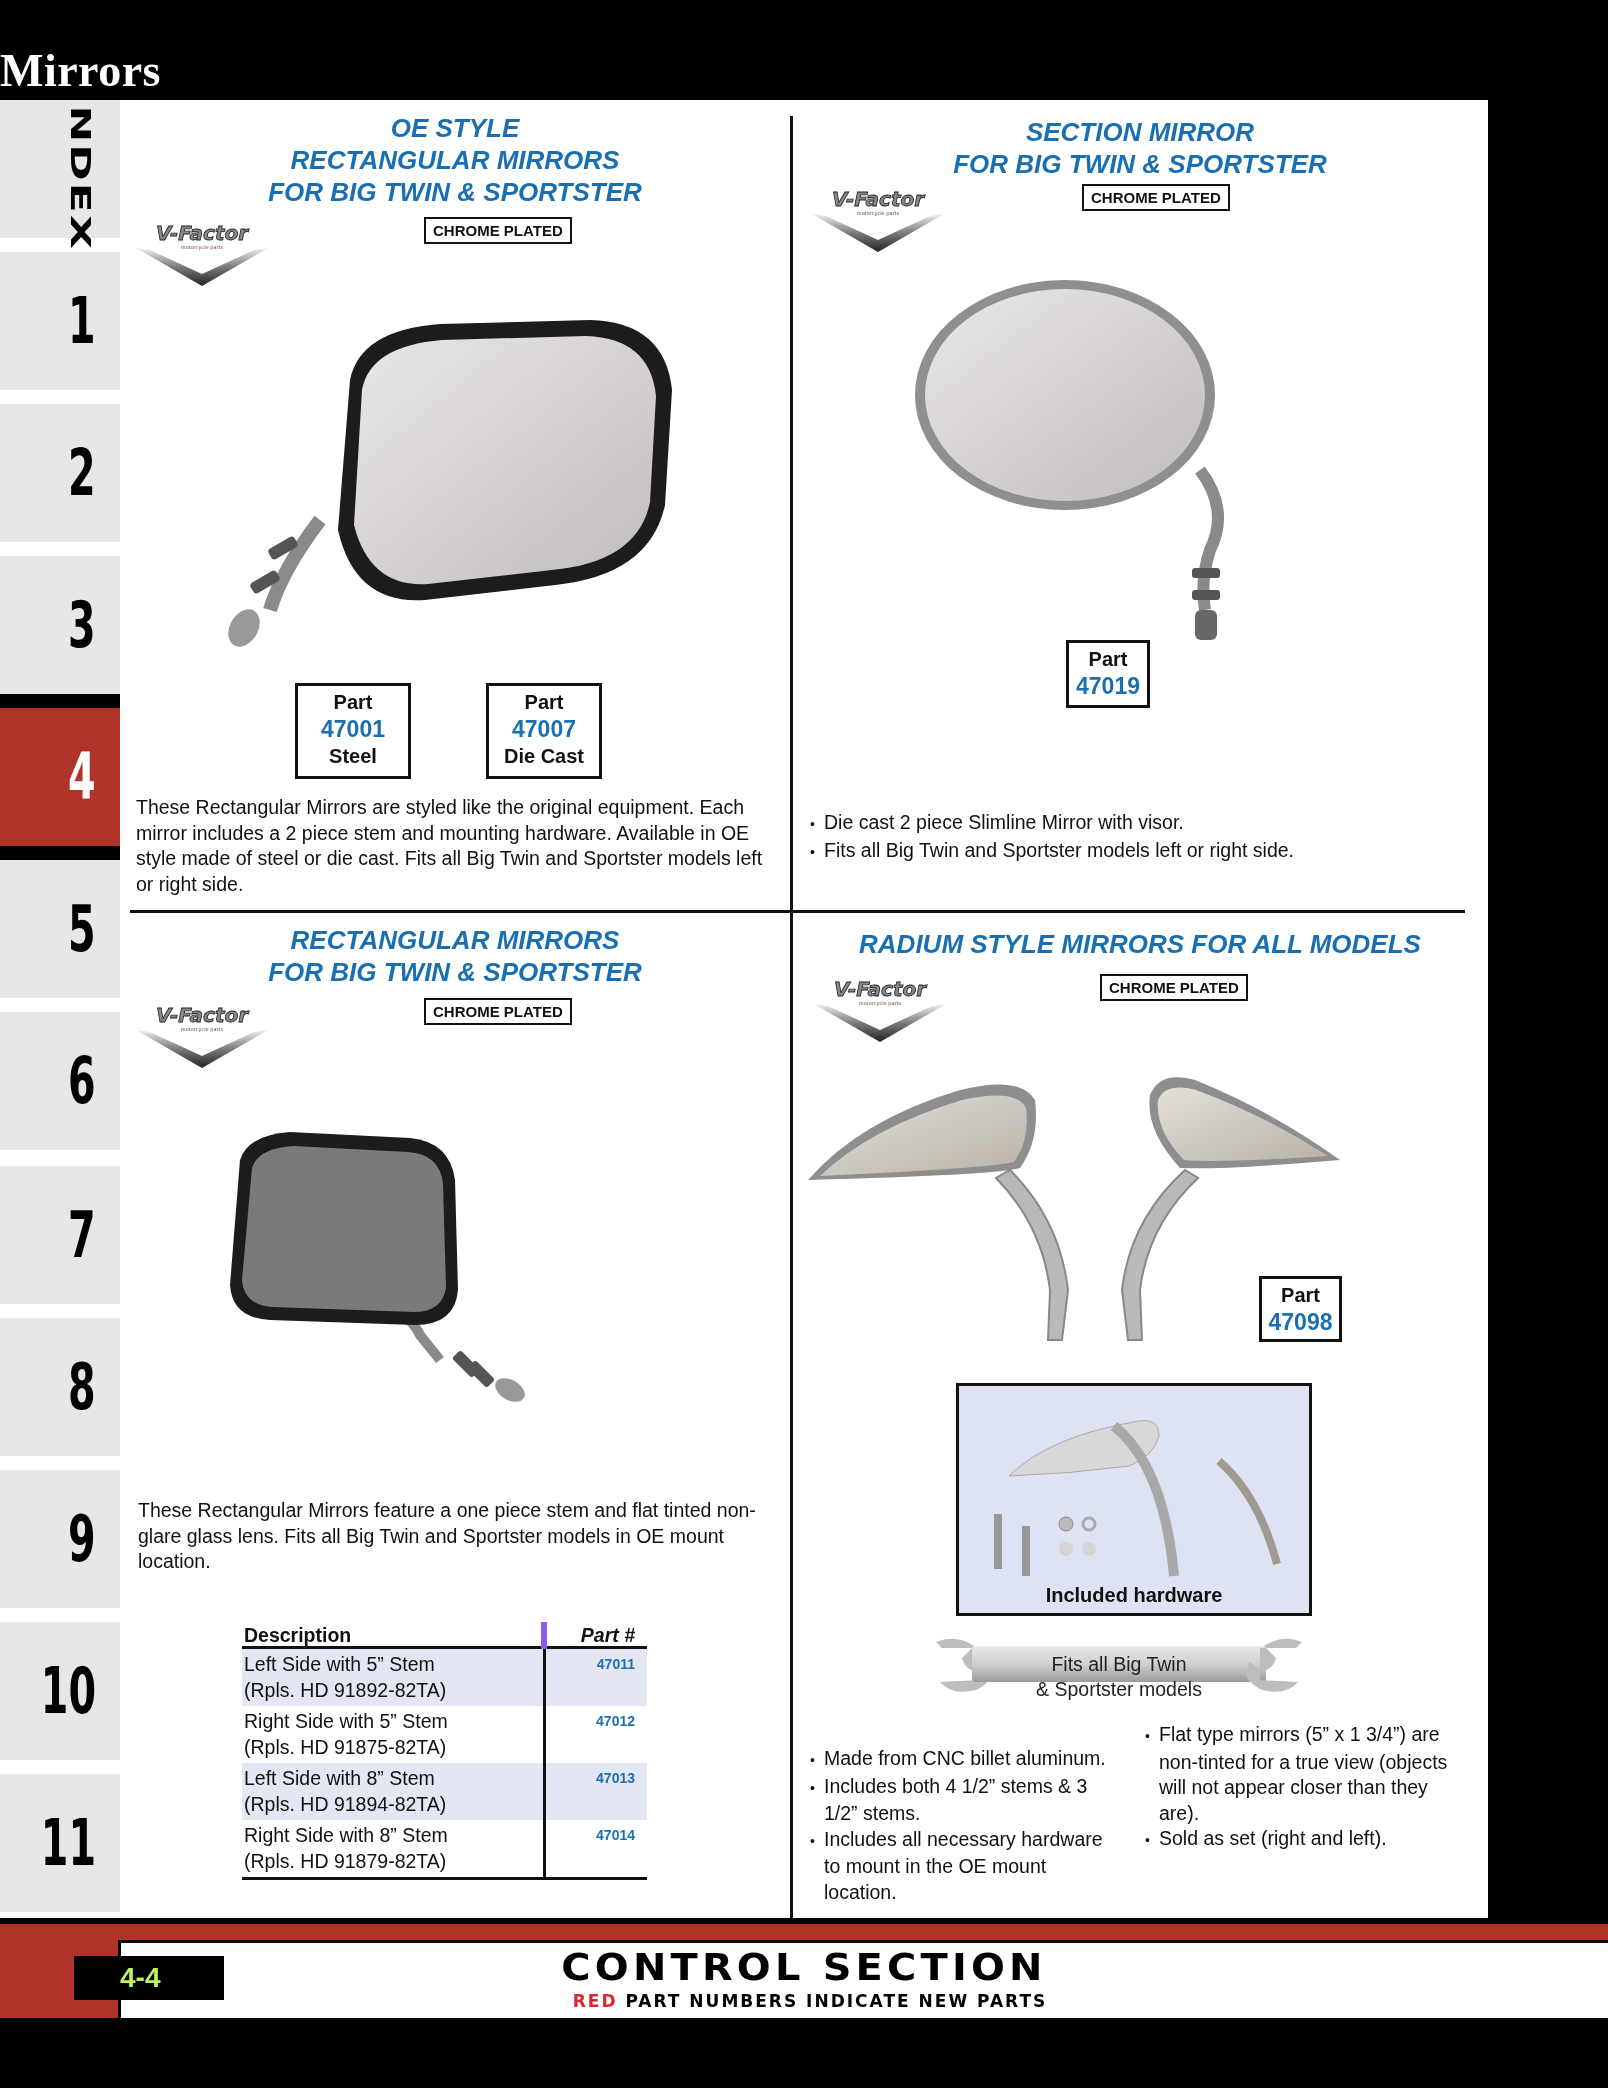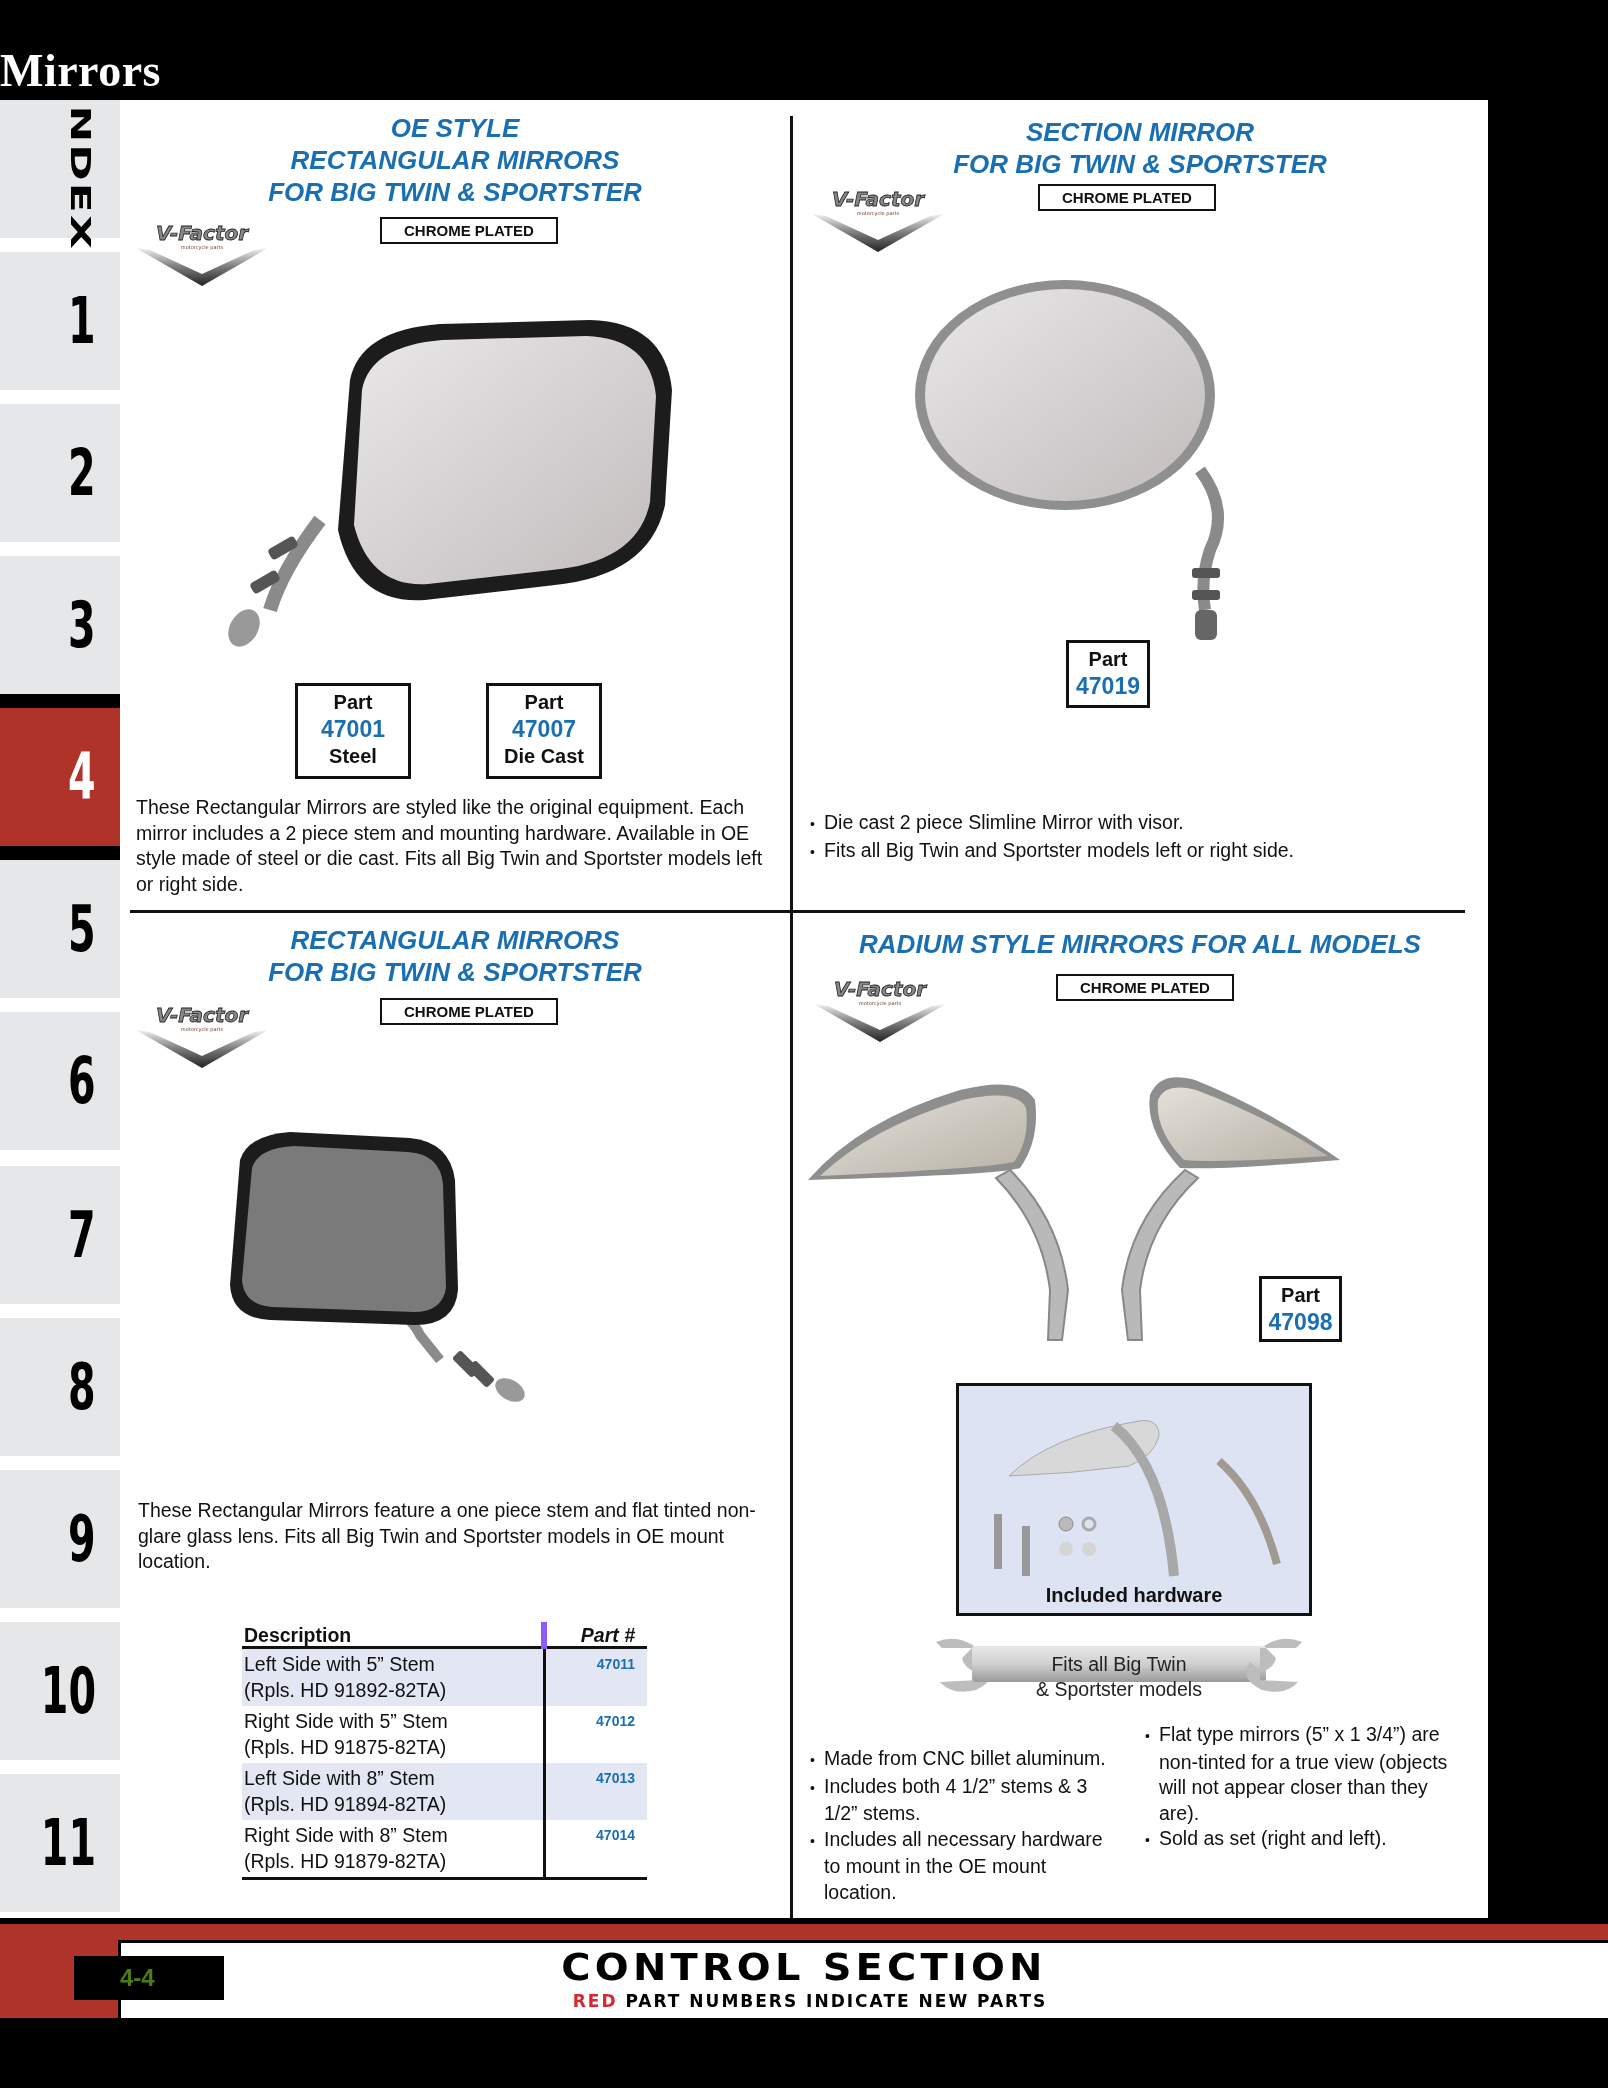--- a/index.html
+++ b/index.html
@@ -32,21 +32,21 @@
 
   .vline { position: absolute; background: #111; }
   .hline { position: absolute; background: #111; }
 
   .sec-title {
     position: absolute; color: #1a6fb3; font-weight: bold; font-style: italic;
     font-size: 26px; line-height: 32px; text-align: center;
   }
   .chrome-badge {
     position: absolute; border: 2px solid #111; background: #fff; font-weight: bold;
-    font-size: 15px; padding: 2px 22px; line-height: 19px; white-space: nowrap;
+    font-size: 15px; padding: 2px 7px; line-height: 19px; white-space: nowrap; margin-left: 44px;
   }
   .vfactor { position: absolute; width: 136px; height: 70px; }
 
   .part-box {
     position: absolute; border: 3px solid #111; background: #fff; text-align: center;
     font-weight: bold; font-size: 20px; line-height: 27px; padding-top: 3px;
   }
   .part-box .pn { color: #1a6fb3; font-size: 23px; }
 
   .body-text { position: absolute; font-size: 19.5px; line-height: 25.5px; color: #111; }
@@ -69,21 +69,21 @@
   .hardware-box .cap { position: absolute; left: 0; bottom: 6px; width: 100%; text-align: center; font-weight: bold; font-size: 20px; }
 
   .wrench { position: absolute; left: 916px; top: 1634px; width: 406px; height: 60px; }
   .wrench-text { position: absolute; left: 916px; top: 1652px; width: 406px; text-align: center; font-size: 19.5px; line-height: 25px; color: #222; }
 
   .footer-band { position: absolute; left: 0; top: 1918px; width: 1608px; height: 100px; background: #000; }
   .footer-red { position: absolute; left: 0; top: 1924px; width: 1608px; height: 94px; background: #b0332a; }
   .footer-white { position: absolute; left: 118px; top: 1940px; width: 1490px; height: 78px; background: #fff; border-left: 3px solid #000; border-top: 3px solid #000; }
   .page-num {
     position: absolute; left: 74px; top: 1956px; width: 150px; height: 44px; background: #000;
-    color: #4d7c0f; font-weight: bold; font-size: 24px; line-height: 44px; padding-left: 46px;
+    color: #bef264; font-weight: bold; font-size: 28px; line-height: 44px; padding-left: 46px;
   }
   .footer-title {
     position: absolute; left: 0; top: 1945px; width: 1608px; text-align: center;
     font-family: "DejaVu Sans", sans-serif; font-weight: bold; font-size: 38px; letter-spacing: 4px; color: #000;
     transform: scaleX(1.05);
   }
   .footer-sub {
     position: absolute; left: 0; top: 1991px; width: 1608px; text-align: center;
     font-family: "DejaVu Sans", sans-serif; font-weight: bold; font-size: 17px; letter-spacing: 2px; color: #000;
   }

